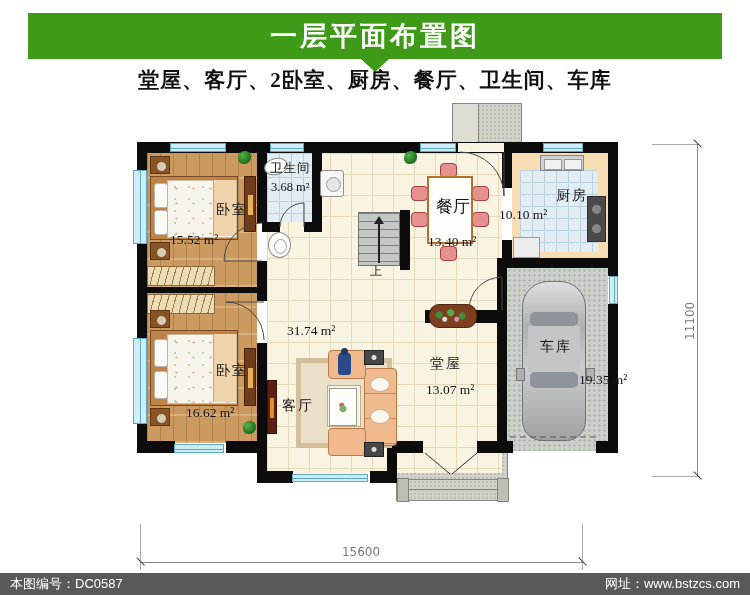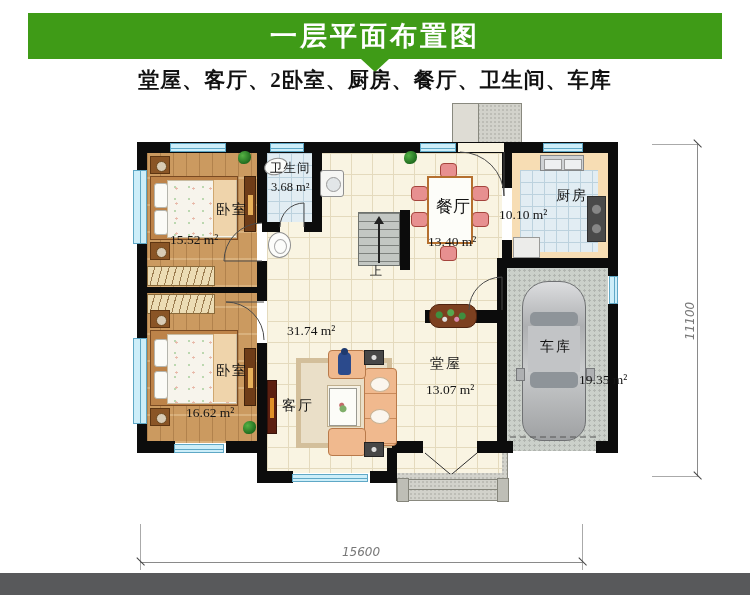--- a/index.html
+++ b/index.html
@@ -30,21 +30,21 @@
   .rname{position:absolute;font-family:Liberation Sans, sans-serif;
          font-size:14px;color:#141414;letter-spacing:2px;white-space:nowrap;z-index:40;text-align:center;}
   .rarea{position:absolute;font-family:"Liberation Serif","DejaVu Serif",serif;
          font-size:13.5px;color:#141414;white-space:nowrap;z-index:40;}
   .furn{position:absolute;box-sizing:border-box;}
   .plant{position:absolute;width:13px;height:13px;border-radius:50% 40% 50% 40%;
          background:radial-gradient(circle at 35% 35%,#55b244,#1c671c 75%);z-index:35;}
   .dimline{position:absolute;background:#8a8a8a;}
   .extline{position:absolute;background:#aaa;}
   .tick{position:absolute;width:11px;height:1.4px;background:#444;transform:rotate(45deg);}
-  .dimtext{position:absolute;font-family:"DejaVu Sans",sans-serif;font-size:12px;color:#777;font-style:italic;}
+  .dimtext{position:absolute;font-family:"DejaVu Sans",sans-serif;font-size:12px;color:#777;}
   .chair{position:absolute;width:15px;height:13px;background:#e79090;border:1px solid #a4443c;border-radius:4px;}
   .nstand{position:absolute;width:20px;height:18px;background:#8a5526;border:1px solid #5d3512;box-sizing:border-box;}
   .nstand::after{content:"";position:absolute;left:5px;top:4px;width:9px;height:9px;border-radius:50%;
          background:#d8cbb5;border:1px solid #6e4a20;}
   .wardrobe{position:absolute;background:#ecdcb4;border:1px solid #8a6a3a;box-sizing:border-box;
          background-image:repeating-linear-gradient(105deg,transparent 0 6px,#9a7b4f 6px 7px);}
   .sofa{position:absolute;background:#f0b98e;border:1px solid #b97a4a;border-radius:4px;}
   #footer{position:absolute;left:0;top:573px;width:750px;height:22px;background:#58595b;
          display:flex;justify-content:space-between;align-items:center;padding:0 10px;box-sizing:border-box;}
   #footer span{color:#fff;font-size:13px;white-space:nowrap;}
@@ -259,13 +259,15 @@
 
   <div class="extline" style="left:652px;top:144px;width:46px;height:1px;"></div>
   <div class="extline" style="left:652px;top:476px;width:46px;height:1px;"></div>
   <div class="dimline" style="left:697px;top:144px;width:1px;height:332px;"></div>
   <div class="tick" style="left:692px;top:143px;"></div>
   <div class="tick" style="left:692px;top:475px;"></div>
   <div class="dimtext" style="left:683px;top:280px;height:60px;writing-mode:vertical-rl;transform:rotate(180deg);">11100</div>
 </div>
 
 <div id="footer">
+  <span>本图编号：DC0587</span>
+  <span>网址：www.bstzcs.com</span>
 </div>
 
 </body></html>

